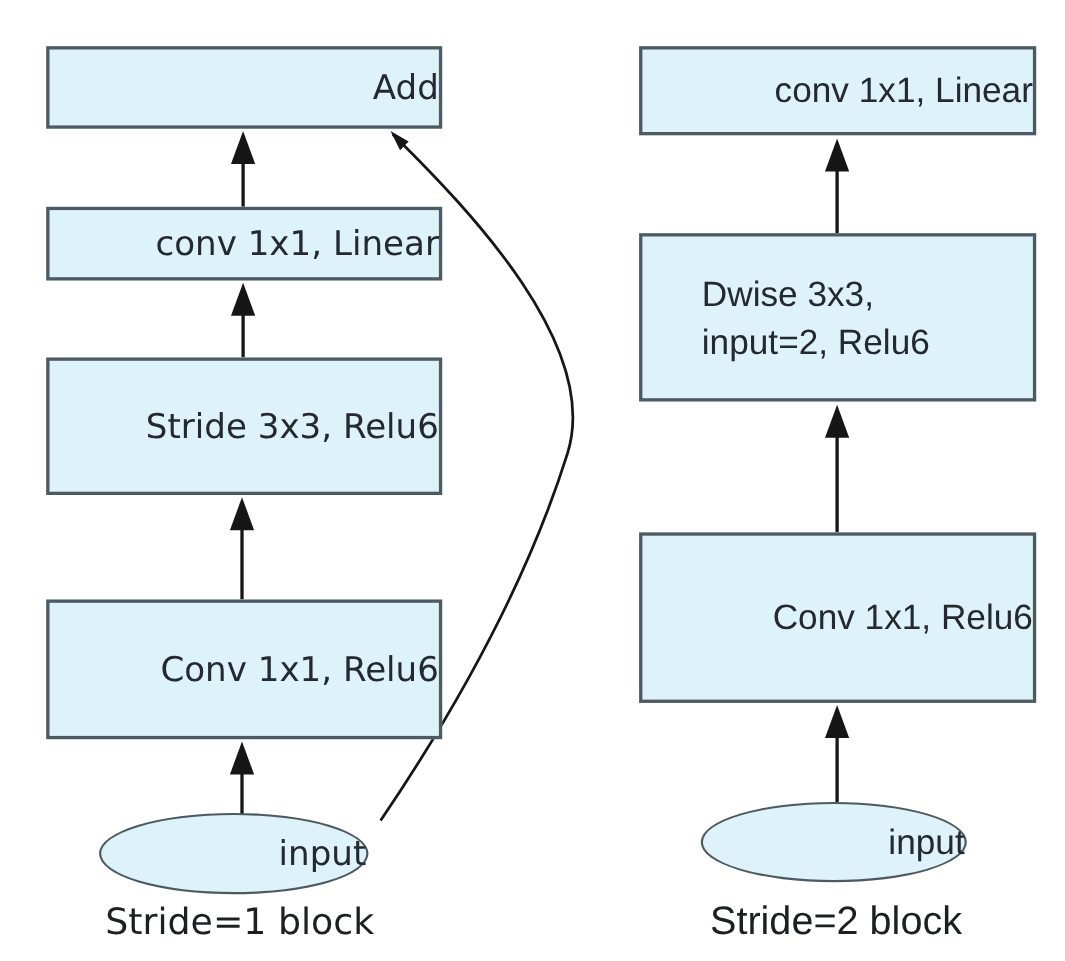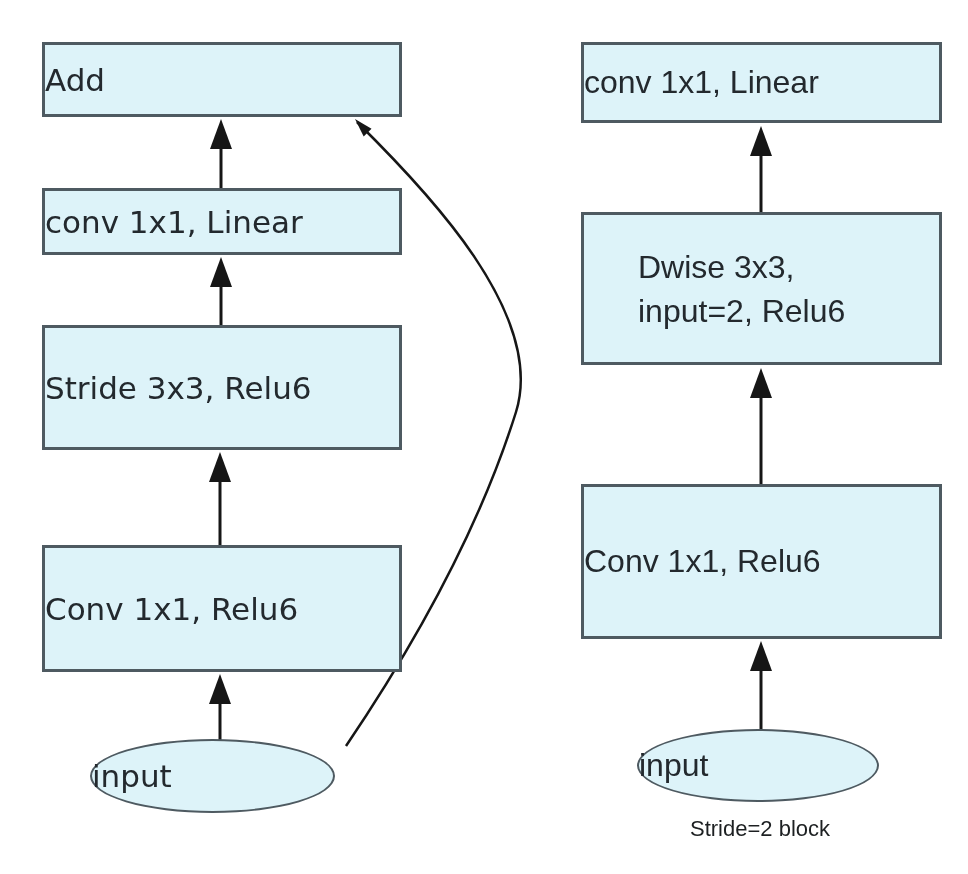--- a/index.html
+++ b/index.html
@@ -32,21 +32,21 @@
     stroke: none;
   }
   .node {
     position: absolute;
     box-sizing: border-box;
     background: var(--node_fill, #ddf3f9);
     border: 3px solid var(--node_border, #4e5a61);
     color: var(--node_text, #23292e);
     display: flex;
     align-items: center;
-    justify-content: flex-start;
+    justify-content: flex-end;
     text-align: center;
   }
   .fz-left {
     font-family: "DejaVu Sans", sans-serif;
     font-size: 31px;
   }
   .fz-right {
     font-family: "Liberation Sans", sans-serif;
     font-size: 32px;
   }
@@ -131,35 +131,36 @@
   </div>
 
   <div class="node fz-left" style="left:42px; top:545px; width:360px; height:127px;">
     <span>Conv 1x1, Relu6</span>
   </div>
 
   <div class="node ellipse fz-left" style="left:90px; top:739px; width:245px; height:74px;">
     <span>input</span>
   </div>
 
+  <div class="caption fz-left" style="left:93px; top:818px; width:250px;">Stride=1 block</div>
 
   <div class="node fz-right" style="left:581px; top:42px; width:361px; height:81px;">
     <span>conv 1x1, Linear</span>
   </div>
 
   <div class="node fz-right align-left" style="left:581px; top:212px; width:361px; height:153px;">
     <div class="multiline">
       <span>Dwise 3x3,</span>
       <span>input=2, Relu6</span>
     </div>
   </div>
 
   <div class="node fz-right" style="left:581px; top:484px; width:361px; height:155px;">
     <span>Conv 1x1, Relu6</span>
   </div>
 
   <div class="node ellipse fz-right" style="left:637px; top:729px; width:242px; height:73px;">
     <span>input</span>
   </div>
 
-  <div class="caption fz-right" style="left:635px; top:816px; width:250px; font-size:22px;">Stride=2 block</div>
+  <div class="caption fz-right" style="left:635px; top:816px; width:250px; font-size:36px;">Stride=2 block</div>
 
 </div>
 
 </body></html>

